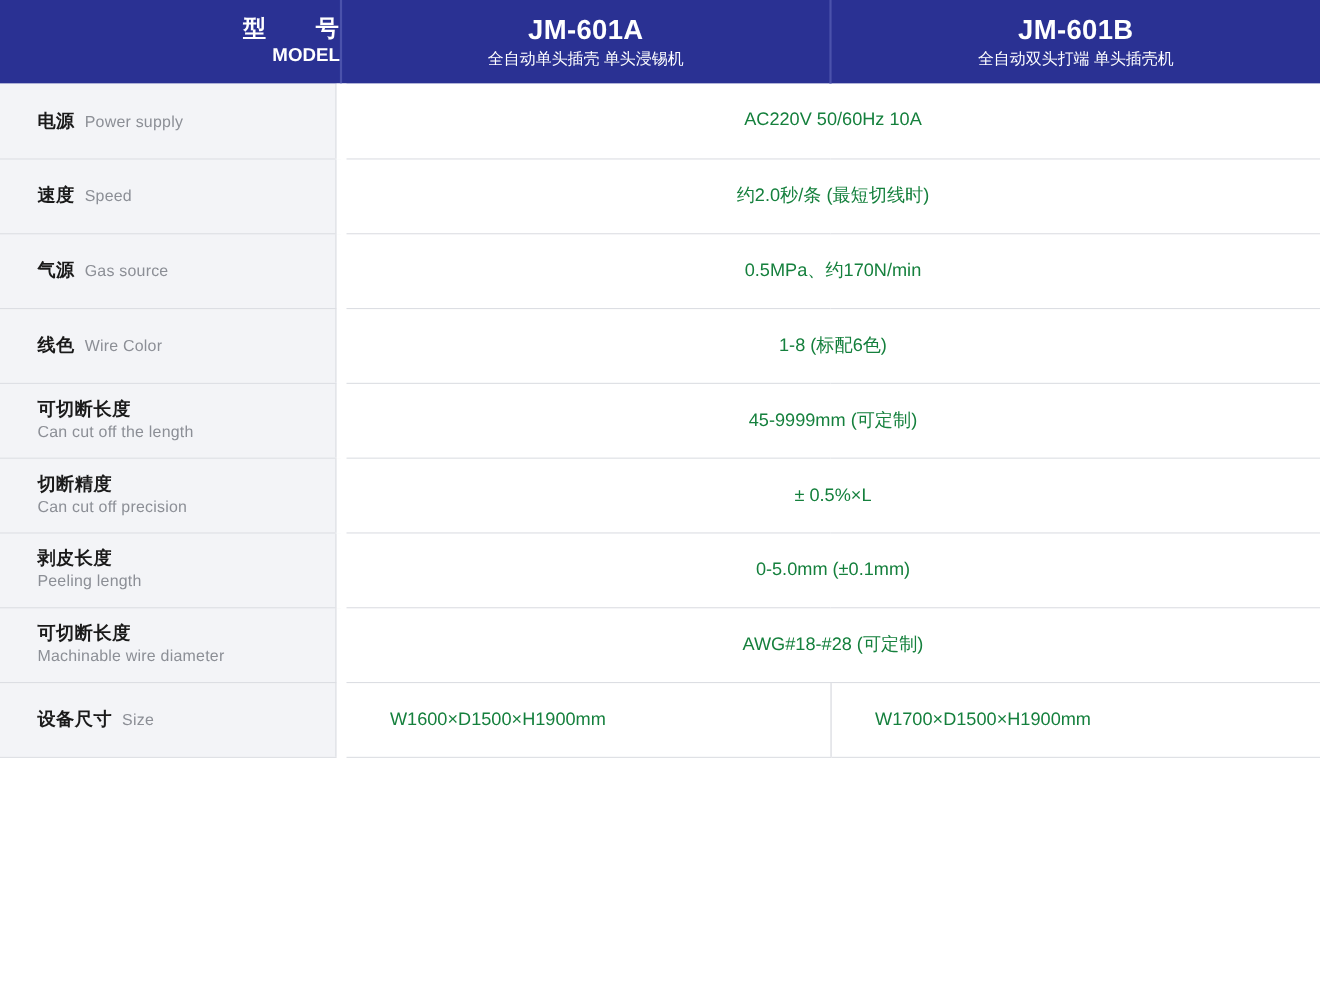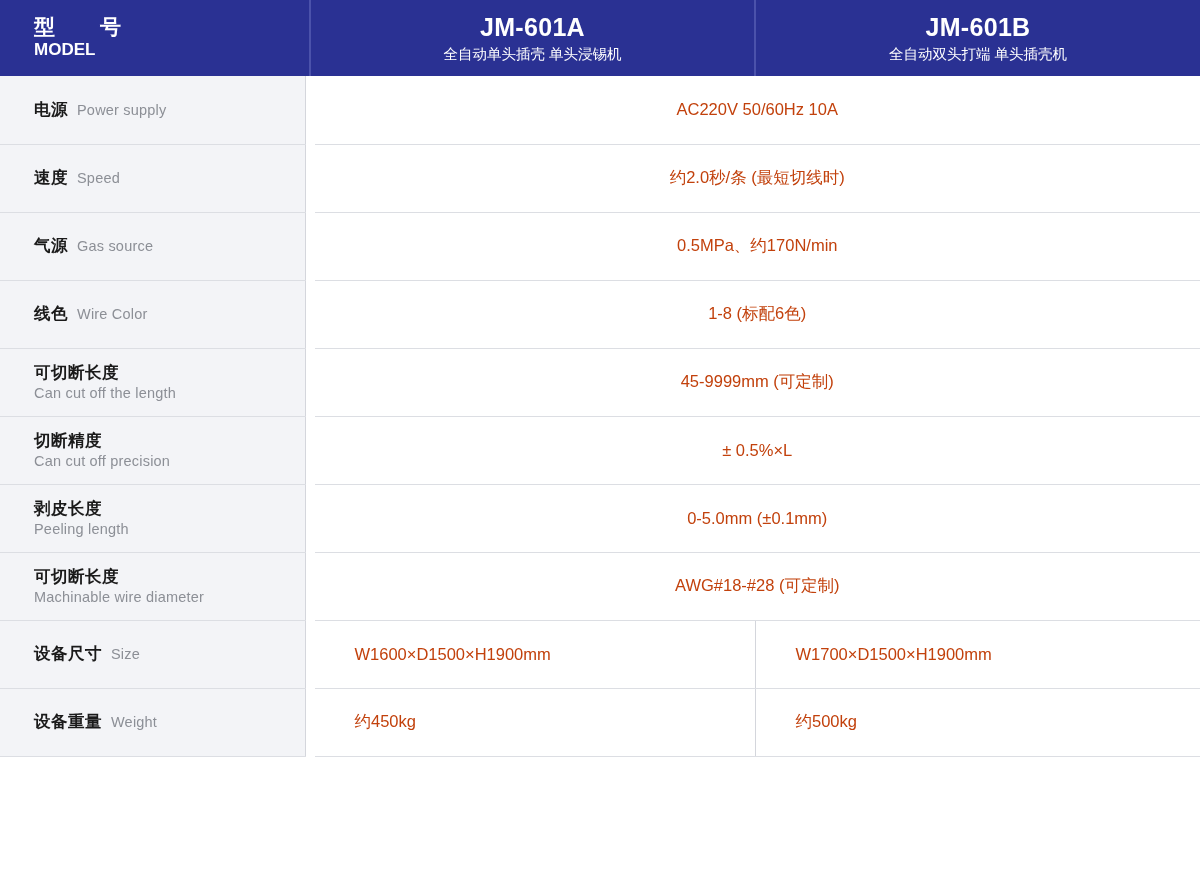--- a/index.html
+++ b/index.html
@@ -31,21 +31,21 @@
     padding: 0;
     vertical-align: middle;
     border: 0;
   }
   .hdr-col {
     text-align: center;
     border-left: 2px solid #4b52ab;
   }
   .hdr-model {
     padding-left: 34px;
-    text-align: left;
+    text-align: right;
   }
   .hdr-model-cn {
     font-size: 21px;
     font-weight: bold;
     letter-spacing: 1px;
     line-height: 1.15;
     white-space: pre;
   }
   .hdr-model-en {
     font-size: 17px;
@@ -96,21 +96,21 @@
     margin-left: 9px;
   }
   .label-stack .label-cn { display: block; line-height: 1.28; }
   .label-stack .label-en { display: block; line-height: 1.3; margin-top: 1px; }
 
   .value-cell {
     background: #ffffff;
     border-bottom: 1px solid #dcdee3;
     vertical-align: middle;
     font-size: 16.5px;
-    color: #c2410c;
+    color: #15803d;
     padding: 0 18px;
   }
   .value-center { text-align: center; }
   .value-left   { text-align: left; padding-left: 40px; }
   .split-right  { border-left: 1px solid #d4d6dc; }
 
   tr.last-row .label-cell,
   tr.last-row .value-cell { border-bottom: 0; }
 </style>
 </head>
@@ -181,19 +181,14 @@
           <span class="label-cn">可切断长度</span>
           <span class="label-en">Machinable wire diameter</span>
         </th>
         <td class="value-cell value-center" colspan="2">AWG#18-#28 (可定制)</td>
       </tr>
       <tr>
         <th class="label-cell label-inline"><span class="label-cn">设备尺寸</span><span class="label-en">Size</span></th>
         <td class="value-cell value-left">W1600×D1500×H1900mm</td>
         <td class="value-cell value-left split-right">W1700×D1500×H1900mm</td>
       </tr>
-      <tr>
-        <th class="label-cell label-inline"><span class="label-cn">设备重量</span><span class="label-en">Weight</span></th>
-        <td class="value-cell value-left">约450kg</td>
-        <td class="value-cell value-left split-right">约500kg</td>
-      </tr>
     </tbody>
 </table>
 
 </body></html>

